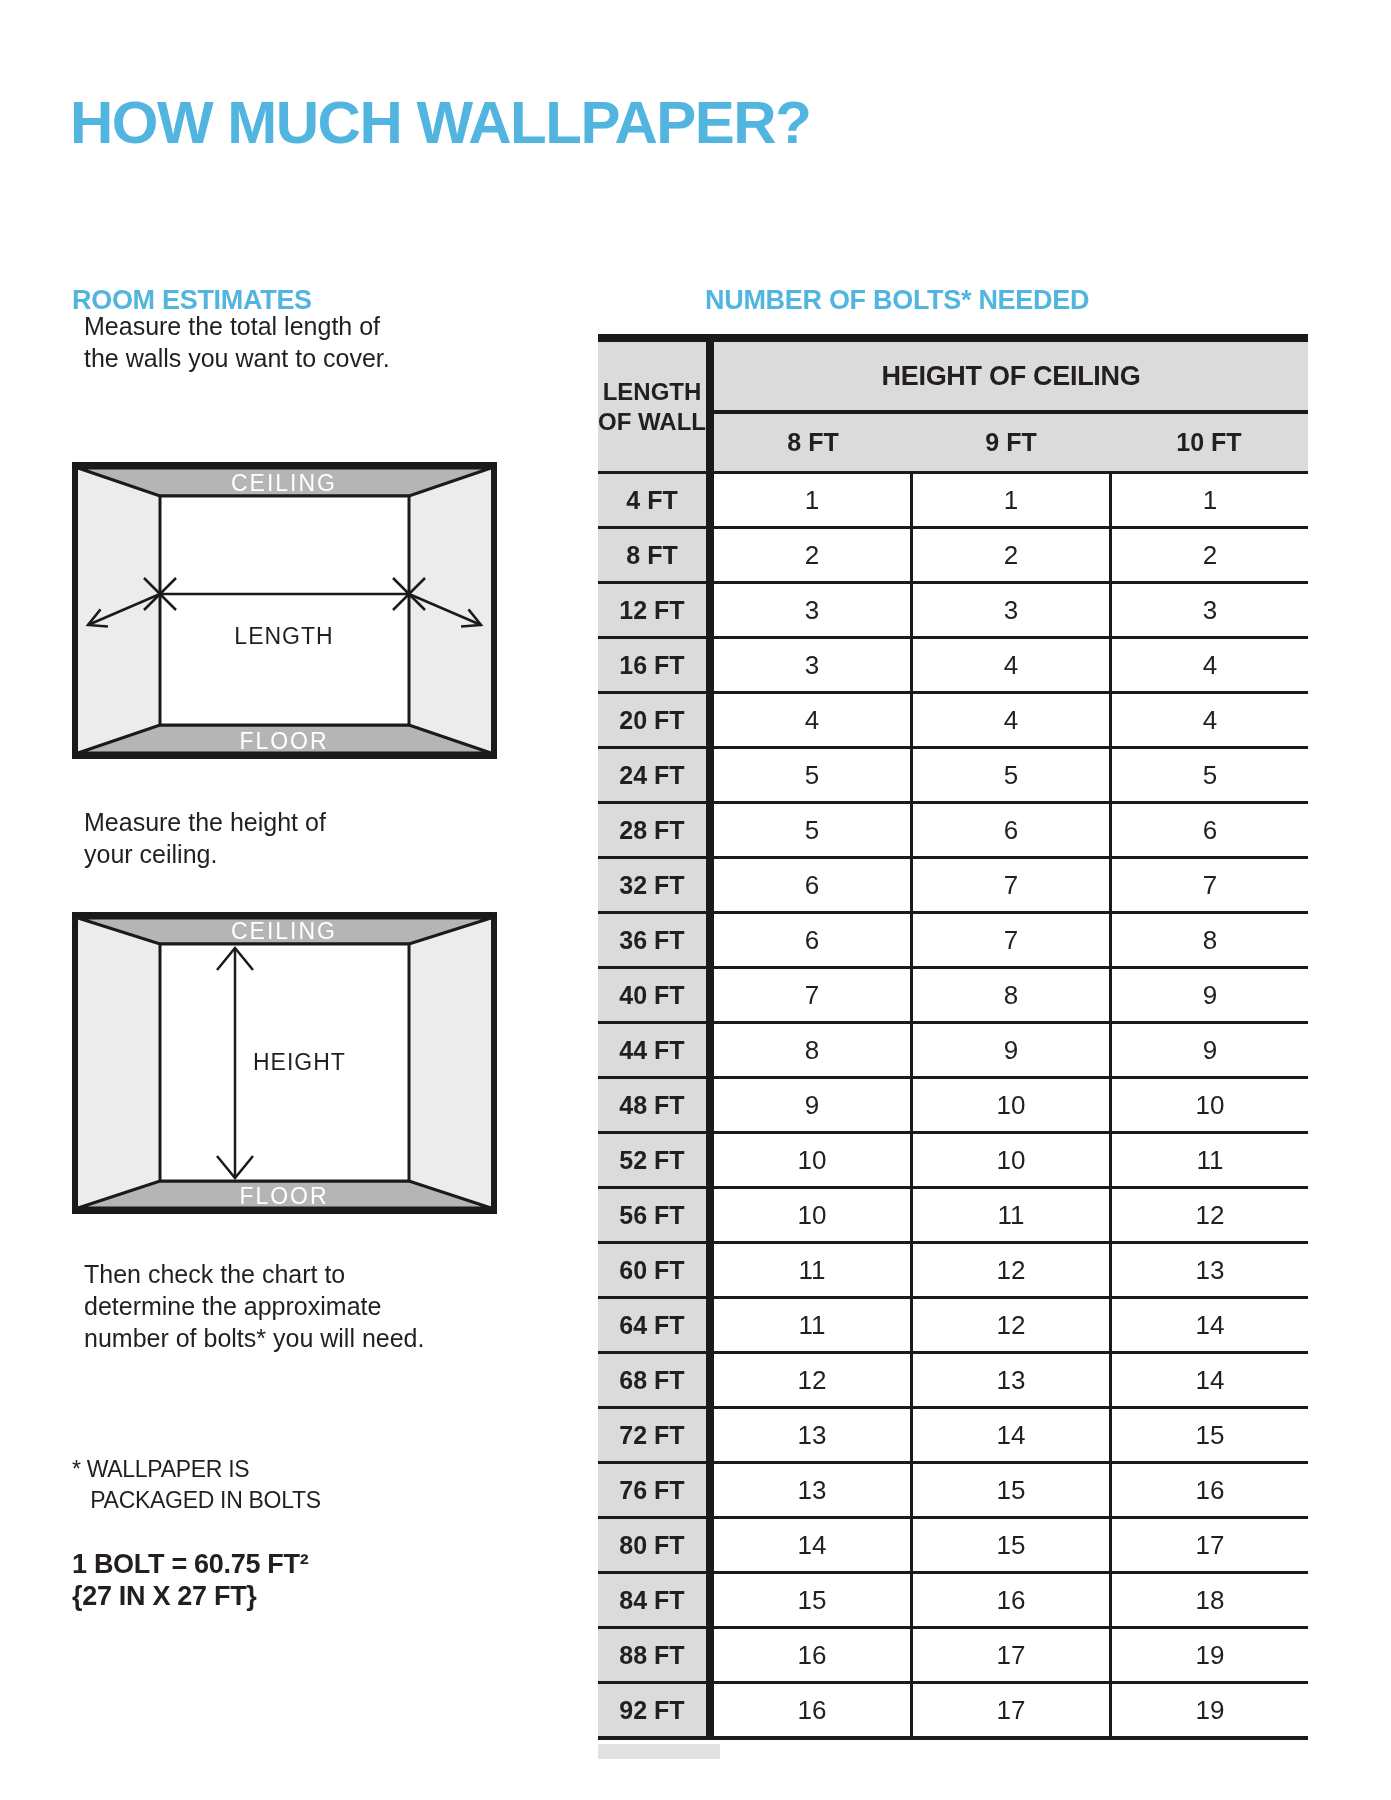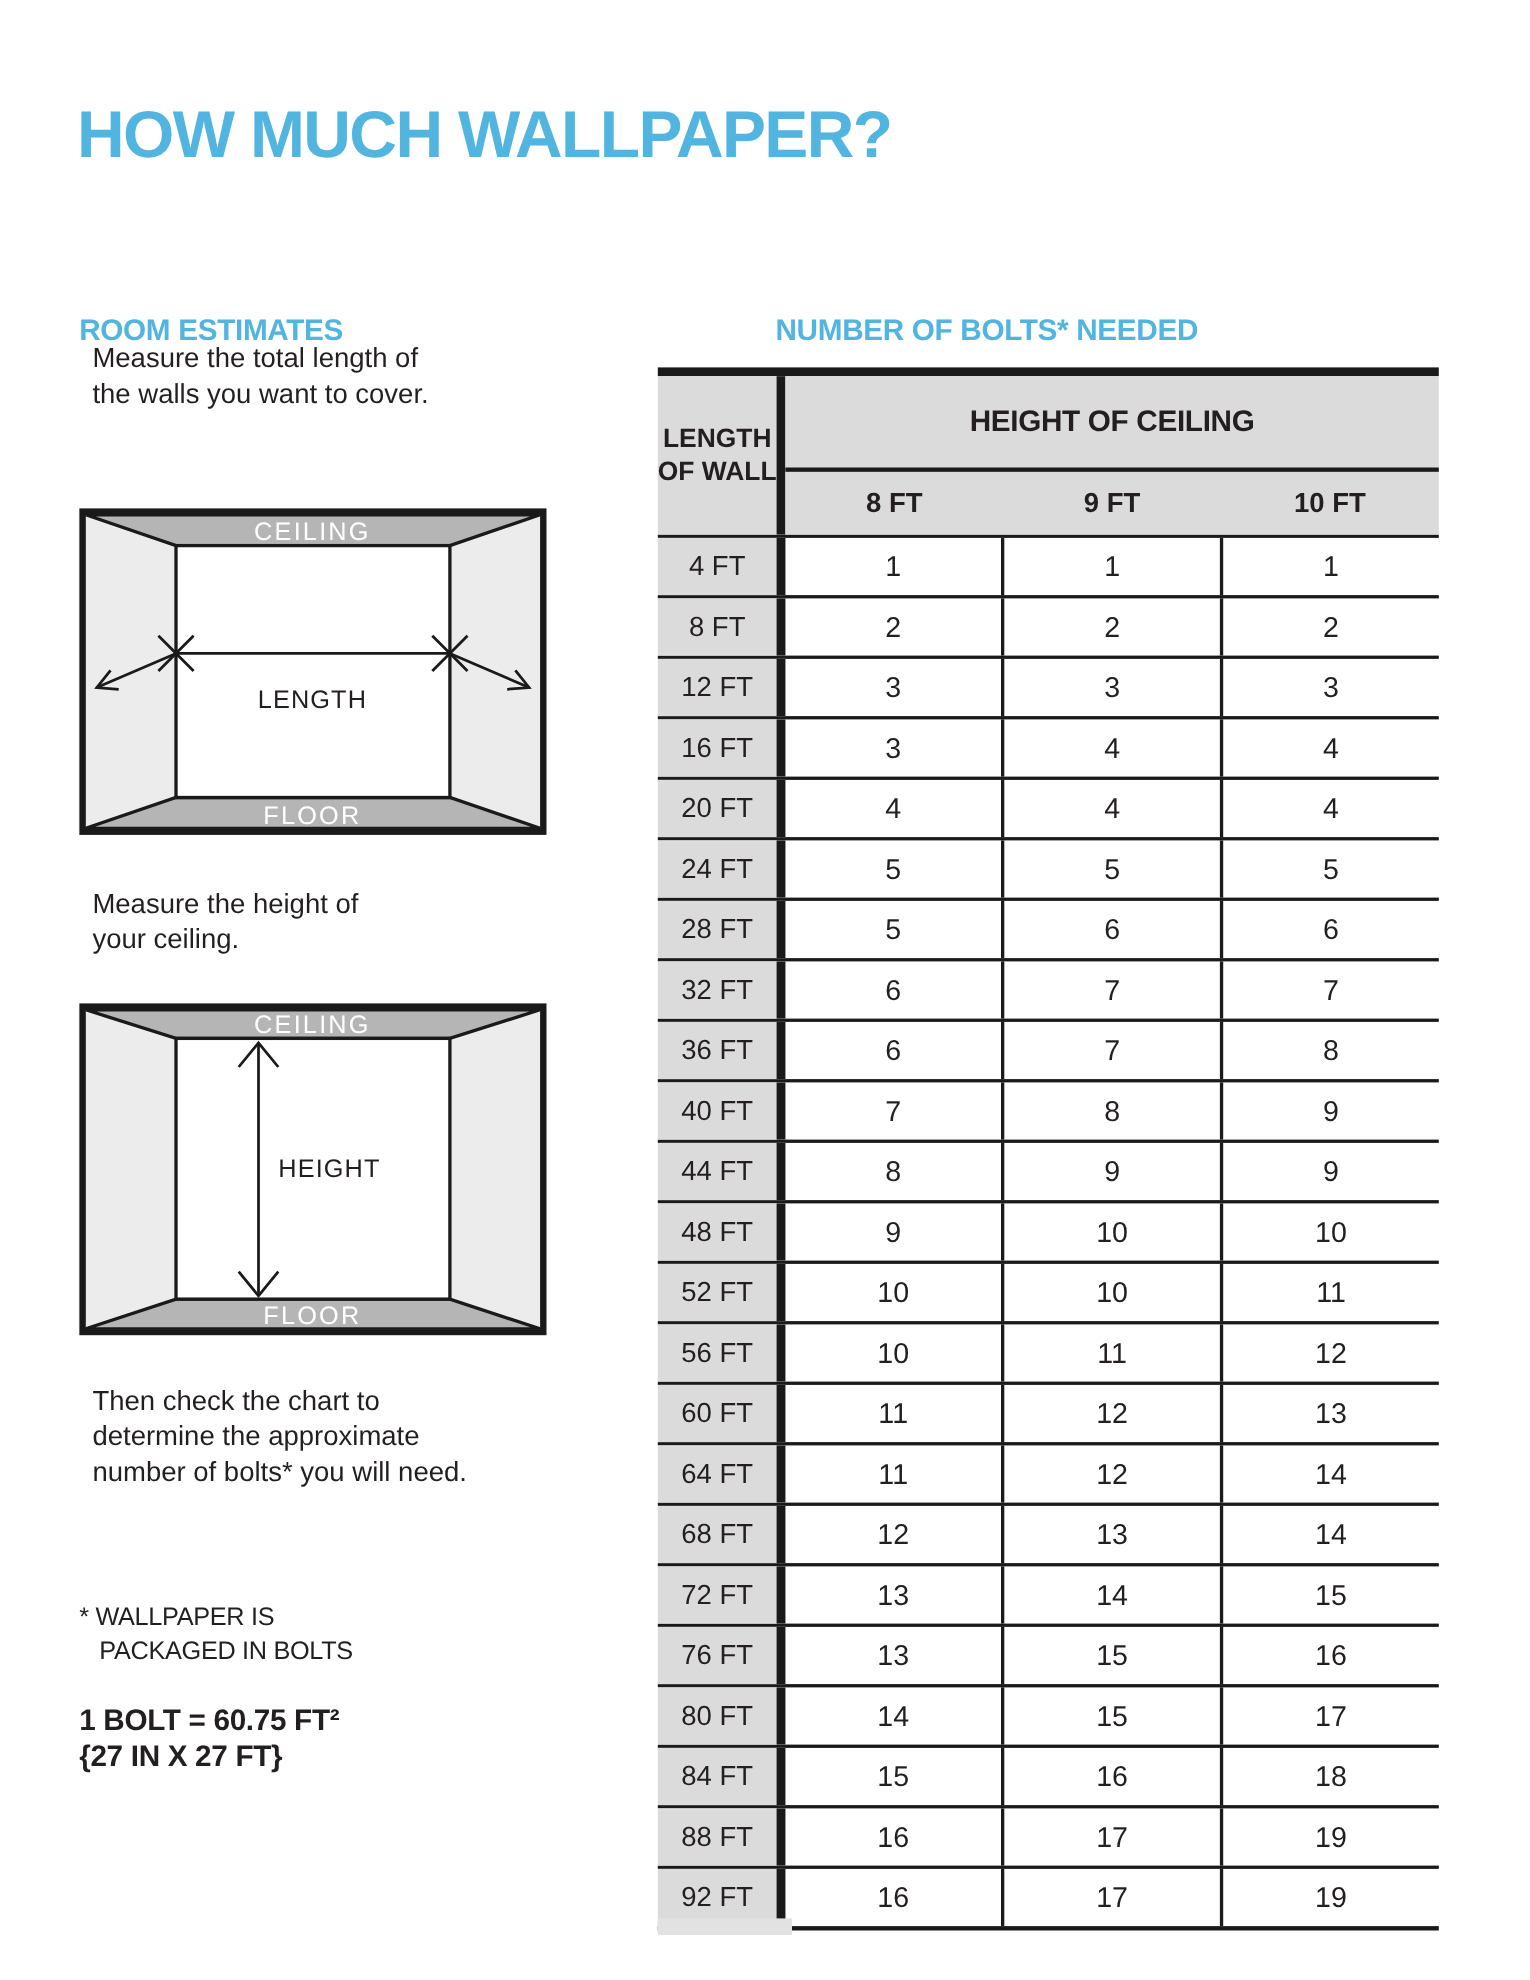--- a/index.html
+++ b/index.html
@@ -46,30 +46,30 @@
   .d-label-light{fill:#ffffff;font-size:23px;letter-spacing:2px;}
   .d-label-dark{fill:var(--ink);font-size:23px;letter-spacing:1px;}
 
   .bolt-table{position:absolute;left:598px;top:310px;width:710px;
         border-top:8px solid var(--line);border-bottom:4px solid var(--line);}
   .thead{display:flex;}
   .corner{width:116px;border-right:8px solid var(--line);background:var(--cellgray);
         display:flex;align-items:center;justify-content:center;text-align:center;
         font-weight:bold;font-size:24px;line-height:1.25;white-space:pre-line;}
   .head-right{flex:1;display:flex;flex-direction:column;}
-  .hoc{height:87px;background:var(--cellgray);border-bottom:4px solid var(--line);
+  .hoc{height:72px;background:var(--cellgray);border-bottom:4px solid var(--line);
         display:flex;align-items:center;justify-content:center;
         font-weight:bold;font-size:27px;letter-spacing:-0.3px;}
   .subrow{height:57px;display:flex;background:var(--cellgray);}
   .subcell{flex:1;display:flex;align-items:center;justify-content:center;
         font-weight:bold;font-size:25px;}
   .trow{display:flex;height:55px;border-top:3px solid var(--line);}
   .rlabel{width:116px;border-right:8px solid var(--line);background:var(--cellgray);
         display:flex;align-items:center;justify-content:center;
-        font-weight:normal;font-size:25px;}
+        font-weight:bold;font-size:25px;}
   .rval{flex:1;display:flex;align-items:center;justify-content:center;font-size:26px;}
   .rval + .rval{border-left:3px solid var(--line);}
   .bottom-strip{position:absolute;left:598px;top:1720px;width:122px;height:15px;
         background:var(--stripgray);}
 </style>
 </head>
 <body>
 
 <div class="page">
 

